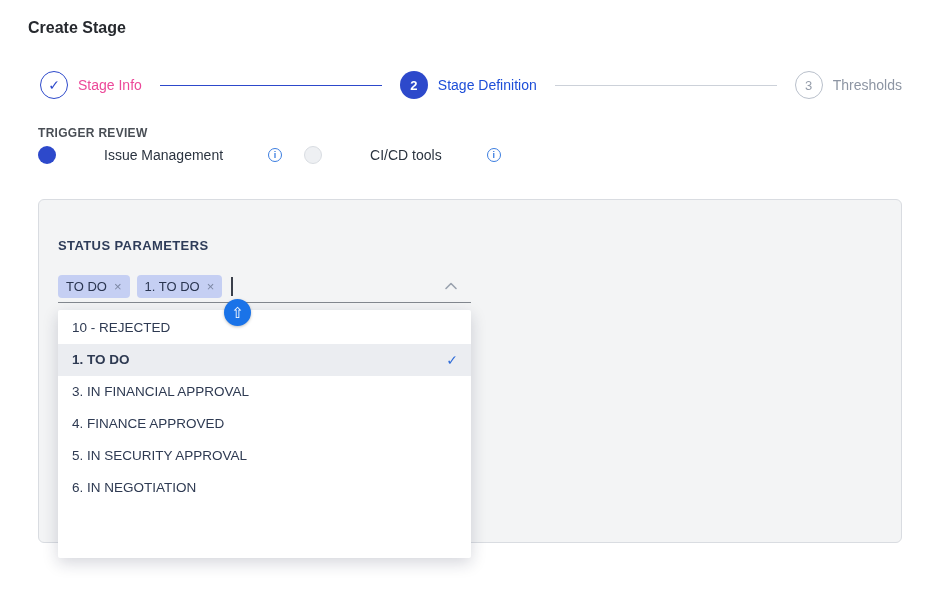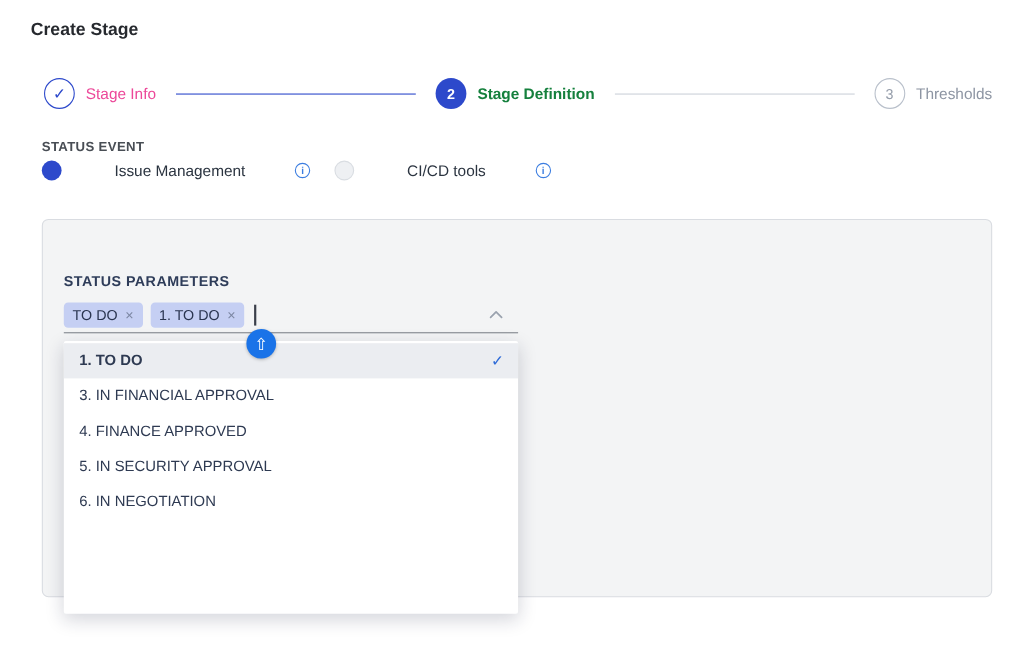--- a/index.html
+++ b/index.html
@@ -10,40 +10,40 @@
   .page-title { position:absolute; left:28px; top:19px; font-size:16px; font-weight:700; color:#26292e; }
 
   
   .stepper { position:absolute; left:40px; top:71px; width:862px; height:28px; display:flex; align-items:center; }
   .step { display:flex; align-items:center; cursor:pointer; }
   .step-circle { width:28px; height:28px; border-radius:50%; display:flex; align-items:center; justify-content:center; font-size:13px; flex:0 0 28px; }
   .step-circle.complete { border:1px solid #2d49cb; color:#2d49cb; background:#fff; font-size:14px; }
   .step-circle.active { background:#2d49cb; color:#ffffff; font-weight:600; }
   .step-circle.upcoming { border:1px solid #b9c0cb; color:#959daa; background:#fff; }
   .step-label { margin-left:10px; font-size:14px; color:#ec4899; white-space:nowrap; }
-  .step-label.active { font-weight:700; color:#15803d; }
+  .step-label.active { font-weight:400; color:#1d4ed8; }
   .step-label.upcoming { color:#8d95a3; }
   .connector { flex:1; height:1px; margin:0 18px; }
   .connector.blue { background:#2d49cb; }
   .connector.gray { background:#ccd1d9; }
 
   
   .trigger-label { position:absolute; left:38px; top:126px; font-size:12px; font-weight:700; color:#494e55; letter-spacing:0.3px; }
   .radio-row { position:absolute; left:38px; top:145px; display:flex; align-items:center; height:20px; }
   .radio-option { display:flex; align-items:center; cursor:pointer;gap:40px; }
   .radio-dot { width:18px; height:18px; border-radius:50%; flex:0 0 18px; }
   .radio-dot.selected { background:#2d49cb; }
   .radio-dot.unselected { background:#eef0f3; border:1px solid #d9dde2; }
   .radio-text { margin-left:8px; font-size:14px; color:#2b3440; }
   .info-icon { margin-left:5px; width:14px; height:14px; border-radius:50%; border:1.2px solid #3b7de0; color:#3b7de0; font-size:9px; font-weight:700; display:flex; align-items:center; justify-content:center; font-style:normal; cursor:pointer; }
   .radio-gap { width:22px; }
 
   
   .panel { position:absolute; left:38px; top:199px; width:864px; height:344px; background:#f3f4f5; border:1px solid #d9dce1; border-radius:6px; }
-  .section-label { position:absolute; left:58px; top:248px; font-size:13px; font-weight:700; color:#2e3c59; letter-spacing:0.4px; }
+  .section-label { position:absolute; left:58px; top:238px; font-size:13px; font-weight:700; color:#2e3c59; letter-spacing:0.4px; }
 
   
   .chips-row { position:absolute; left:58px; top:275px; height:23px; display:flex; align-items:center; cursor:text; }
   .chip { display:flex; align-items:center; background:#c5cff3; border-radius:4px; height:23px; padding:0 8px; margin-right:7px; font-size:13px; color:#2a3550; }
   .chip-close { margin-left:7px; color:#7c87a3; font-size:13px; cursor:pointer; line-height:1; }
   .caret { width:1.5px; height:19px; background:#3a3f4a; margin-left:2px; }
   .chevron-up { position:absolute; left:442px; top:277px; width:18px; height:18px; cursor:pointer; }
   .select-underline { position:absolute; left:58px; top:302px; width:413px; height:1px; background:#83888f; }
 
   
@@ -72,21 +72,21 @@
       <span class="step-circle active">2</span>
       <span class="step-label active">Stage Definition</span>
     </div>
     <div class="connector gray"></div>
     <div class="step">
       <span class="step-circle upcoming">3</span>
       <span class="step-label upcoming">Thresholds</span>
     </div>
   </div>
 
-  <div class="trigger-label">STATUS EVENT</div>
+  <div class="trigger-label">TRIGGER REVIEW</div>
 
   <div class="radio-row">
     <div class="radio-option">
       <span class="radio-dot selected"></span>
       <span class="radio-text">Issue Management</span>
       <span class="info-icon">i</span>
     </div>
     <div class="radio-gap"></div>
     <div class="radio-option">
       <span class="radio-dot unselected"></span>
@@ -111,20 +111,21 @@
     <span class="caret"></span>
   </div>
 
   <svg class="chevron-up" viewBox="0 0 18 18">
     <polyline points="4,11.5 9,6.5 14,11.5" fill="none" stroke="#9aa2ae" stroke-width="1.6" stroke-linecap="round" stroke-linejoin="round"></polyline>
   </svg>
 
   <div class="select-underline"></div>
 
   <div class="dropdown">
+    <div class="dd-item"><span>10 - REJECTED</span></div>
     <div class="dd-item selected">
       <span>1. TO DO</span>
       <span class="dd-check">✓</span>
     </div>
     <div class="dd-item"><span>3. IN FINANCIAL APPROVAL</span></div>
     <div class="dd-item"><span>4. FINANCE APPROVED</span></div>
     <div class="dd-item"><span>5. IN SECURITY APPROVAL</span></div>
     <div class="dd-item"><span>6. IN NEGOTIATION</span></div>
   </div>
 

